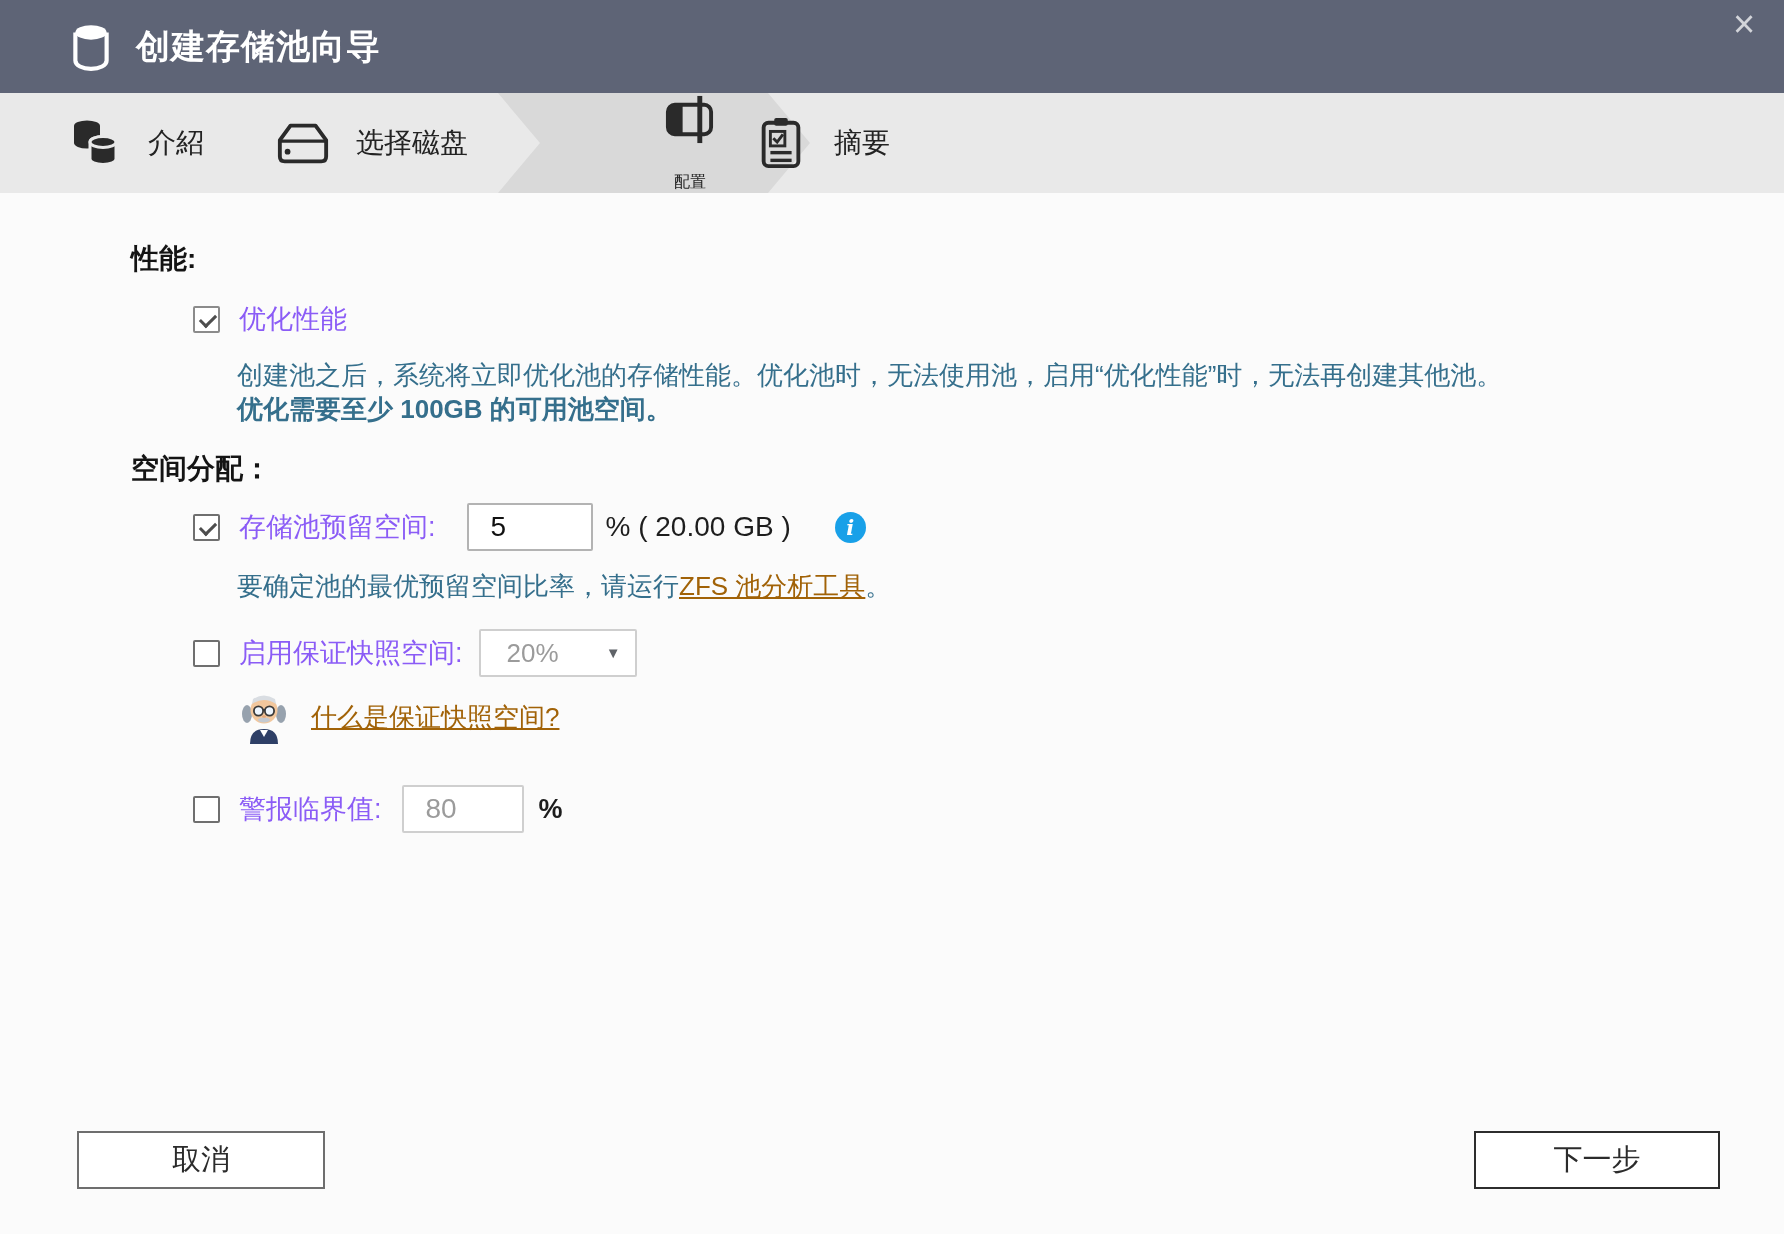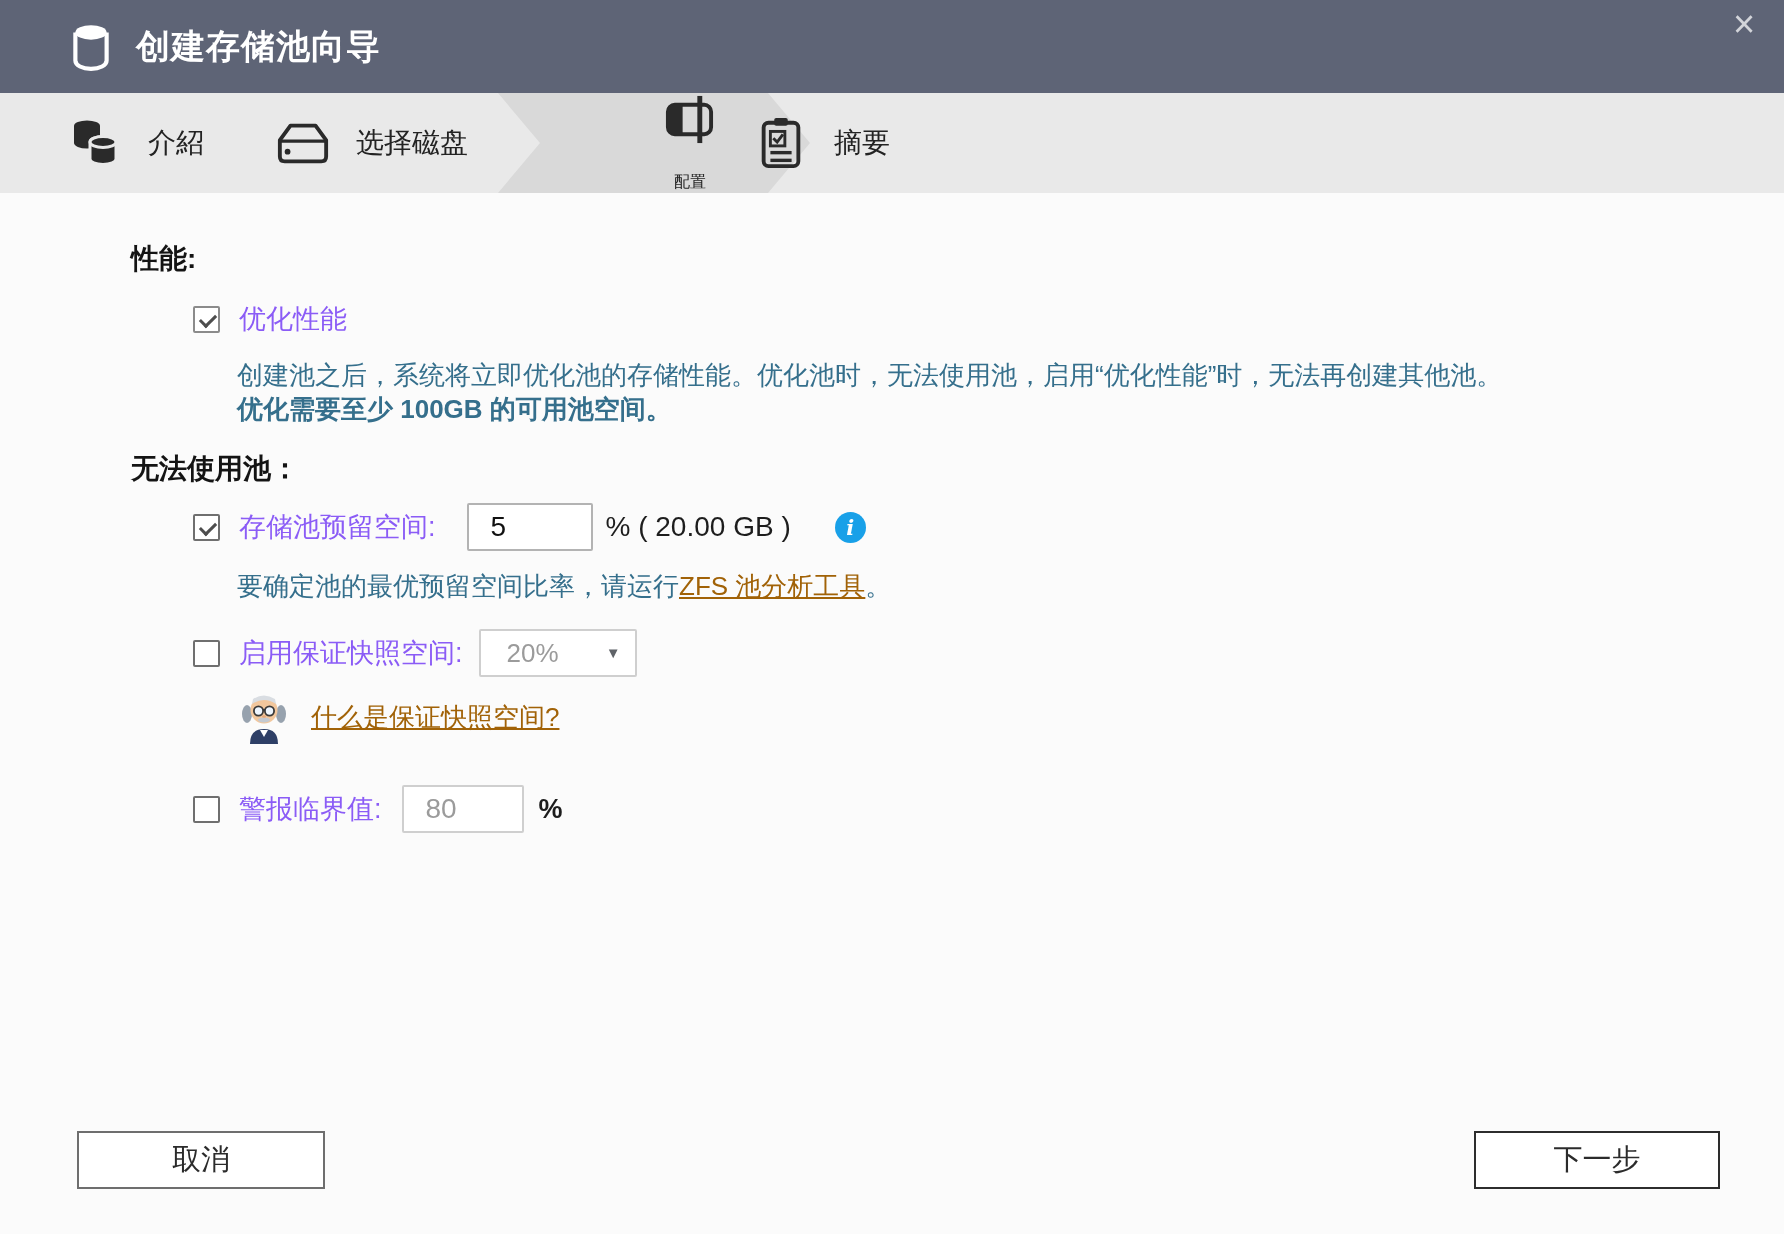--- a/index.html
+++ b/index.html
@@ -183,21 +183,21 @@
   <div class="section-heading h-performance">性能:</div>
 
   <div class="row row-optimize">
     <div class="cbx dim checked"></div>
     <span class="cbx-label">优化性能</span>
   </div>
 
   <div class="desc desc-1">创建池之后，系统将立即优化池的存储性能。优化池时，无法使用池，启用“优化性能”时，无法再创建其他池。</div>
   <div class="desc desc-2">优化需要至少 100GB 的可用池空间。</div>
 
-  <div class="section-heading h-space">无法使用池：</div>
+  <div class="section-heading h-space">空间分配：</div>
 
   <div class="row row-reserved">
     <div class="cbx checked"></div>
     <span class="cbx-label">存储池预留空间:</span>
     <input class="txt-input reserved-input" type="text" value="5" style="">
     <span class="suffix">% ( 20.00 GB )</span>
     <div class="info-badge">i</div>
   </div>
 
   <div class="row-zfs row">

